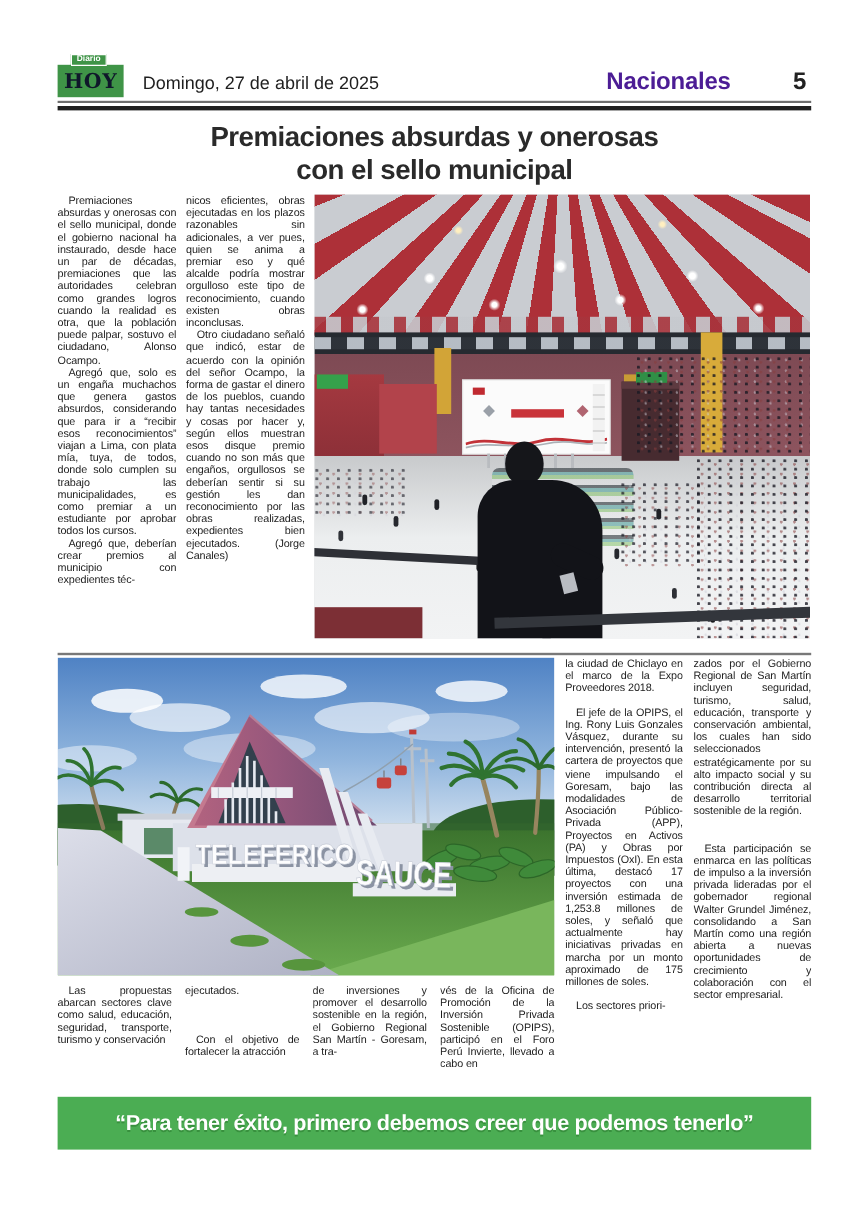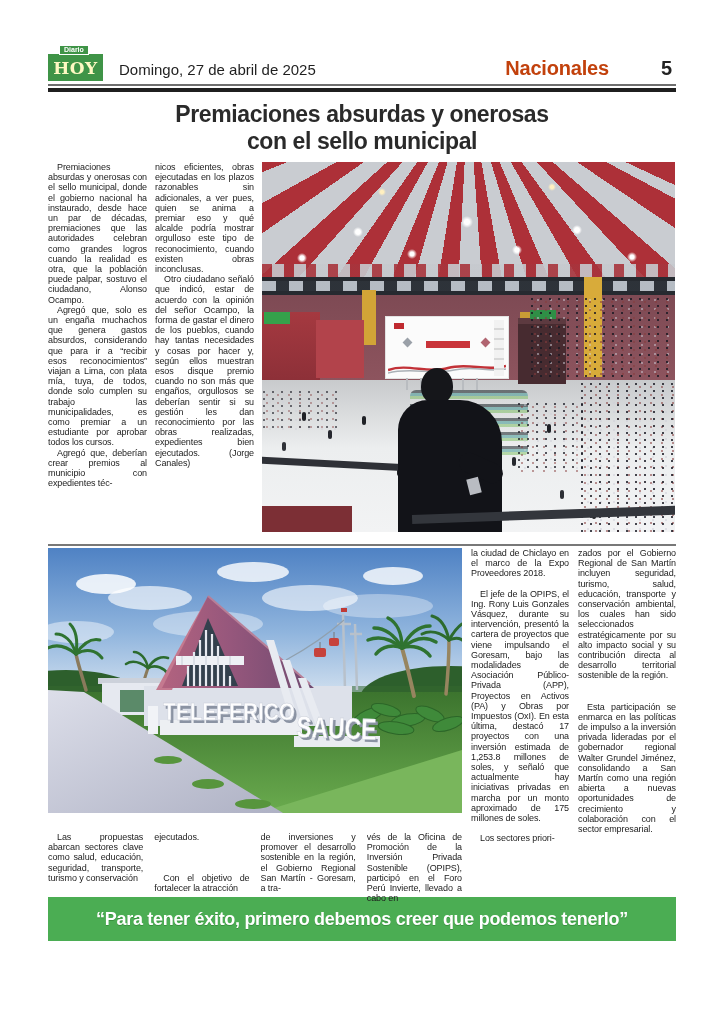--- a/index.html
+++ b/index.html
@@ -7,25 +7,25 @@
         font-family:"Liberation Sans",sans-serif;color:#1c1c1c;}
   .content{position:absolute;left:48px;top:45px;width:628px;}
 
   
   .masthead{display:flex;align-items:flex-end;height:36px;}
   .logo{position:relative;width:55px;height:27px;background:#3f9447;display:flex;
         align-items:center;justify-content:center;margin-top:9px;}
   .logo-tab{position:absolute;top:-9px;left:11px;background:#3f9447;color:#fff;
         font-size:7px;font-weight:bold;padding:1px 5px 1px;line-height:8px;
         box-shadow:0 0 0 1px #fff inset;}
-  .logo-main{color:#fef9c3;font-family:"DejaVu Serif",serif;font-weight:bold;
+  .logo-main{color:#0f172a;font-family:"DejaVu Serif",serif;font-weight:bold;
         font-size:17px;letter-spacing:.5px;}
   .date{font-size:15px;color:#1f1f1f;padding:0 0 3px 16px;}
   .flex-sp{flex:1;}
-  .section{font-size:20px;font-weight:bold;color:#c2410c;padding-bottom:1px;letter-spacing:-.2px;}
+  .section{font-size:20px;font-weight:bold;color:#4c1d95;padding-bottom:1px;letter-spacing:-.2px;}
   .pagenum{font-size:20px;font-weight:bold;color:#222;margin-left:52px;margin-right:4px;padding-bottom:1px;}
   .rule{height:8px;margin-top:3px;background:linear-gradient(#6e6e6e 0 2px,transparent 2px 4px,#1f1f1f 4px 8px);}
 
   
   .title{margin:9px 0 7px;text-align:center;font-size:23px;line-height:27px;
          font-weight:bold;color:#2a2a2a;letter-spacing:-.4px;}
   .col p{margin:0;font-size:9px;line-height:10.2px;text-align:justify;letter-spacing:-.1px;}
   .col p.indent{text-indent:9px;}
   .col p.sp{margin-top:10px;}
   .col p.sp2{margin-top:21px;}
@@ -33,26 +33,26 @@
   .col{overflow:hidden;}
 
   
   .a1-body{display:flex;gap:8px;height:370px;}
   .a1-body .col{width:99px;flex:none;}
   .divider{height:2px;background:#787878;margin-top:12px;}
 
   
   .a2-body{display:flex;gap:9px;height:348px;margin-top:2px;}
   .a2-left{width:414px;flex:none;}
-  .caption-cols{display:flex;gap:11px;margin-top:19px;height:74px;}
+  .caption-cols{display:flex;gap:11px;margin-top:7px;height:74px;}
   .caption-cols .col{flex:1;}
   .a2-body > .col{width:98px;flex:none;}
 
   
-  .quote-banner{margin-top:1px;height:44px;background:#4bad53;display:flex;
+  .quote-banner{margin-top:18px;height:44px;background:#4bad53;display:flex;
         align-items:center;justify-content:center;}
   .quote-banner span{color:#fff;font-weight:bold;font-size:18px;letter-spacing:-.3px;
         text-shadow:0 1px 0 rgba(0,60,0,.25);}
 
   
   .arena{position:relative;width:413px;height:370px;margin:0;flex:none;overflow:hidden;background:#dfe1e3;}
   .arena *{position:absolute;}
   .dome{left:0;top:0;width:413px;height:118px;
     background:repeating-conic-gradient(from 118deg at 50% -62%,#ad3038 0deg 6deg,#c9ccd1 6deg 13deg);}
   .lights{left:0;top:0;width:413px;height:118px;background-image:

